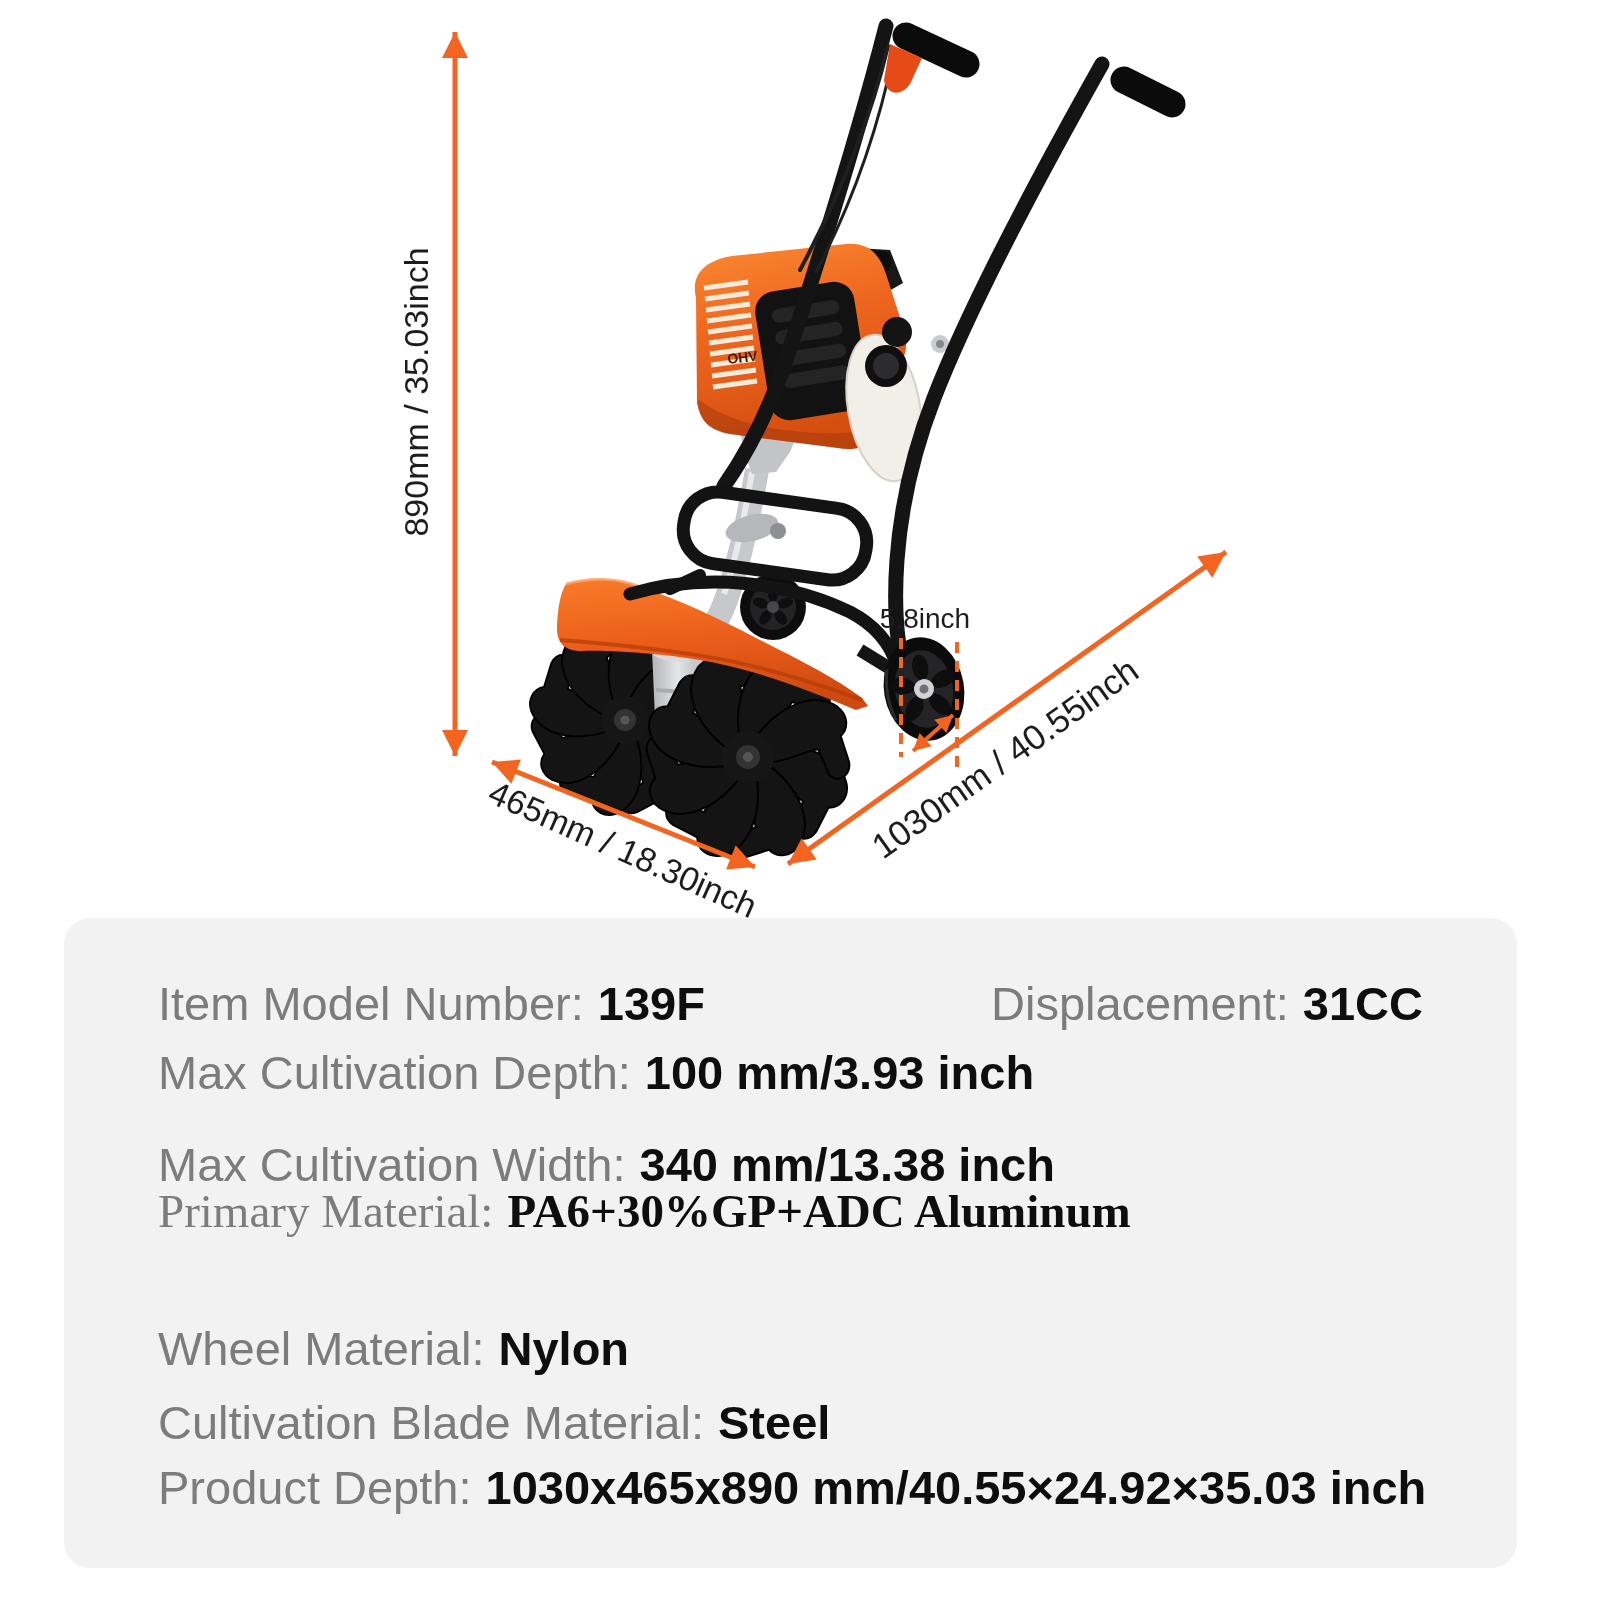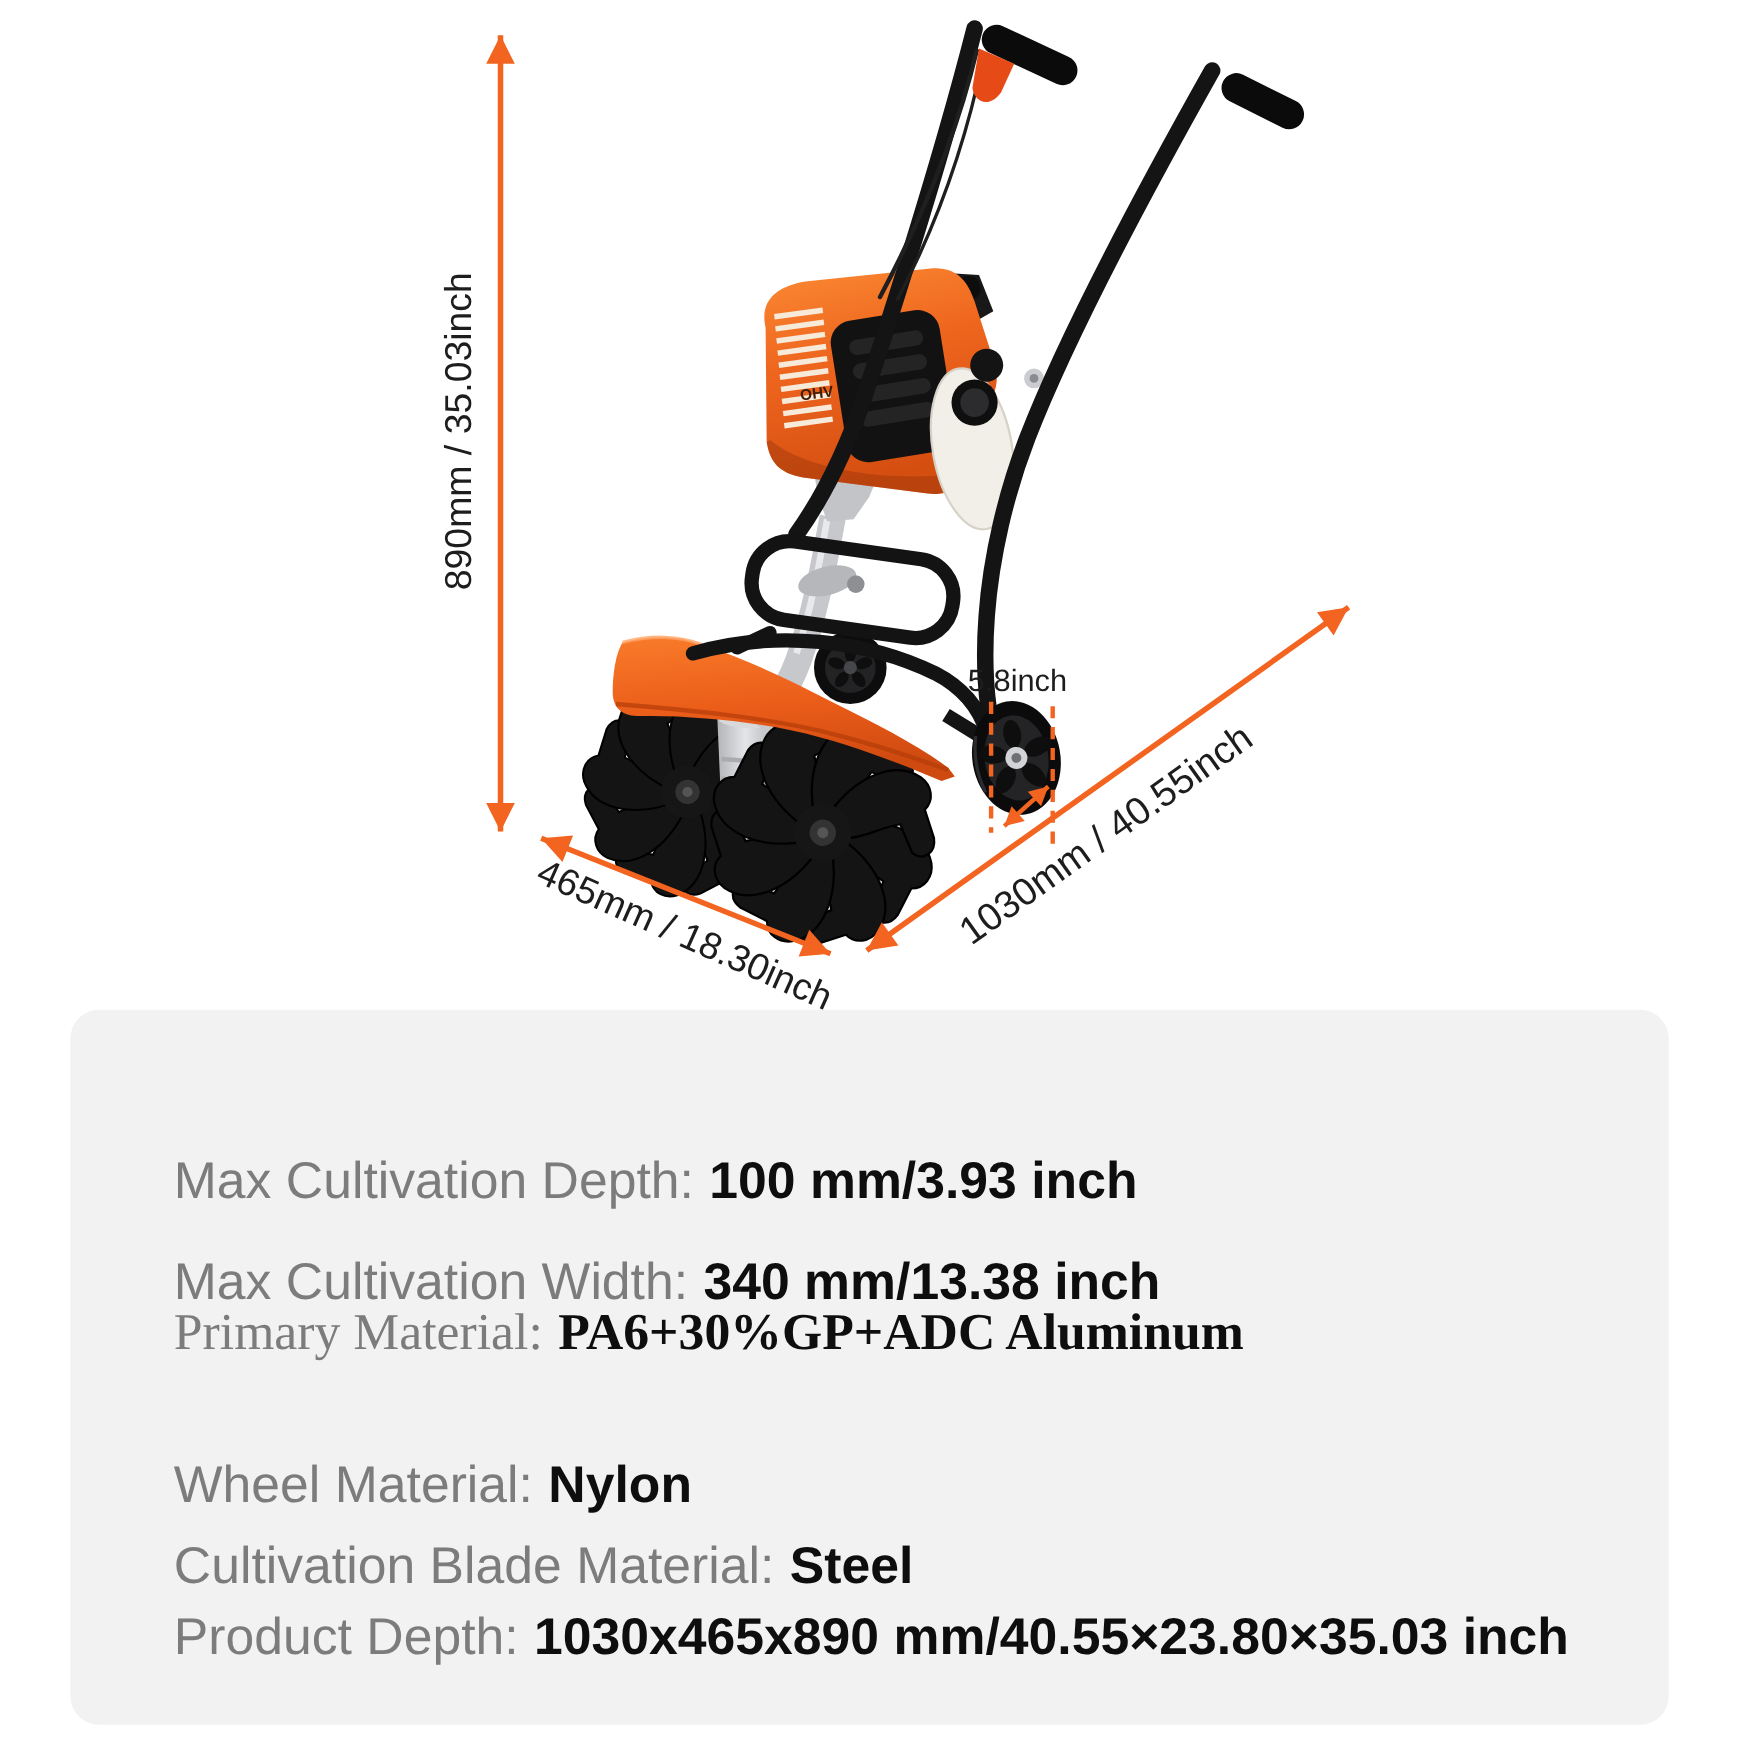--- a/index.html
+++ b/index.html
@@ -206,32 +206,40 @@
       <text class="dim-label" transform="translate(1012,768) rotate(-35.5)" text-anchor="middle" font-size="35">1030mm / 40.55inch</text>
 
       <text class="dim-label" x="925" y="628" text-anchor="middle" font-size="28">5.8inch</text>
       <line x1="901" y1="638" x2="901" y2="757" stroke="#F2641F" stroke-width="4" stroke-dasharray="11 8"></line>
       <line x1="957" y1="642" x2="957" y2="770" stroke="#F2641F" stroke-width="4" stroke-dasharray="11 8"></line>
       <line x1="913" y1="751" x2="953" y2="715" stroke="#F2641F" stroke-width="4" marker-start="url(#arrS)" marker-end="url(#arrS)"></line>
     </g>
   </svg>
 
   <div class="panel">
+    <div class="spec-row r0">
+      <span class="pair">
+        <span class="lbl">Item Model Number:</span><span class="val">139F</span>
+      </span>
+      <span class="pair pair-right">
+        <span class="lbl">Displacement:</span><span class="val">31CC</span>
+      </span>
+    </div>
     <div class="spec-row r1">
       <span class="lbl">Max Cultivation Depth:</span><span class="val">100 mm/3.93 inch</span>
     </div>
     <div class="spec-row r2">
       <span class="lbl">Max Cultivation Width:</span><span class="val">340 mm/13.38 inch</span>
     </div>
     <div class="spec-row r3">
       <span class="lbl">Primary Material:</span><span class="val">PA6+30%GP+ADC Aluminum</span>
     </div>
     <div class="spec-row r6">
       <span class="lbl">Cultivation Blade Material:</span><span class="val">Steel</span>
     </div>
     <div class="spec-row r5">
       <span class="lbl">Wheel Material:</span><span class="val">Nylon</span>
     </div>
     <div class="spec-row r7">
-      <span class="lbl">Product Depth:</span><span class="val">1030x465x890 mm/40.55×23.80×35.03 inch</span>
+      <span class="lbl">Product Depth:</span><span class="val">1030x465x890 mm/40.55×24.92×35.03 inch</span>
     </div>
   </div>
 </div>
 
 </body></html>

